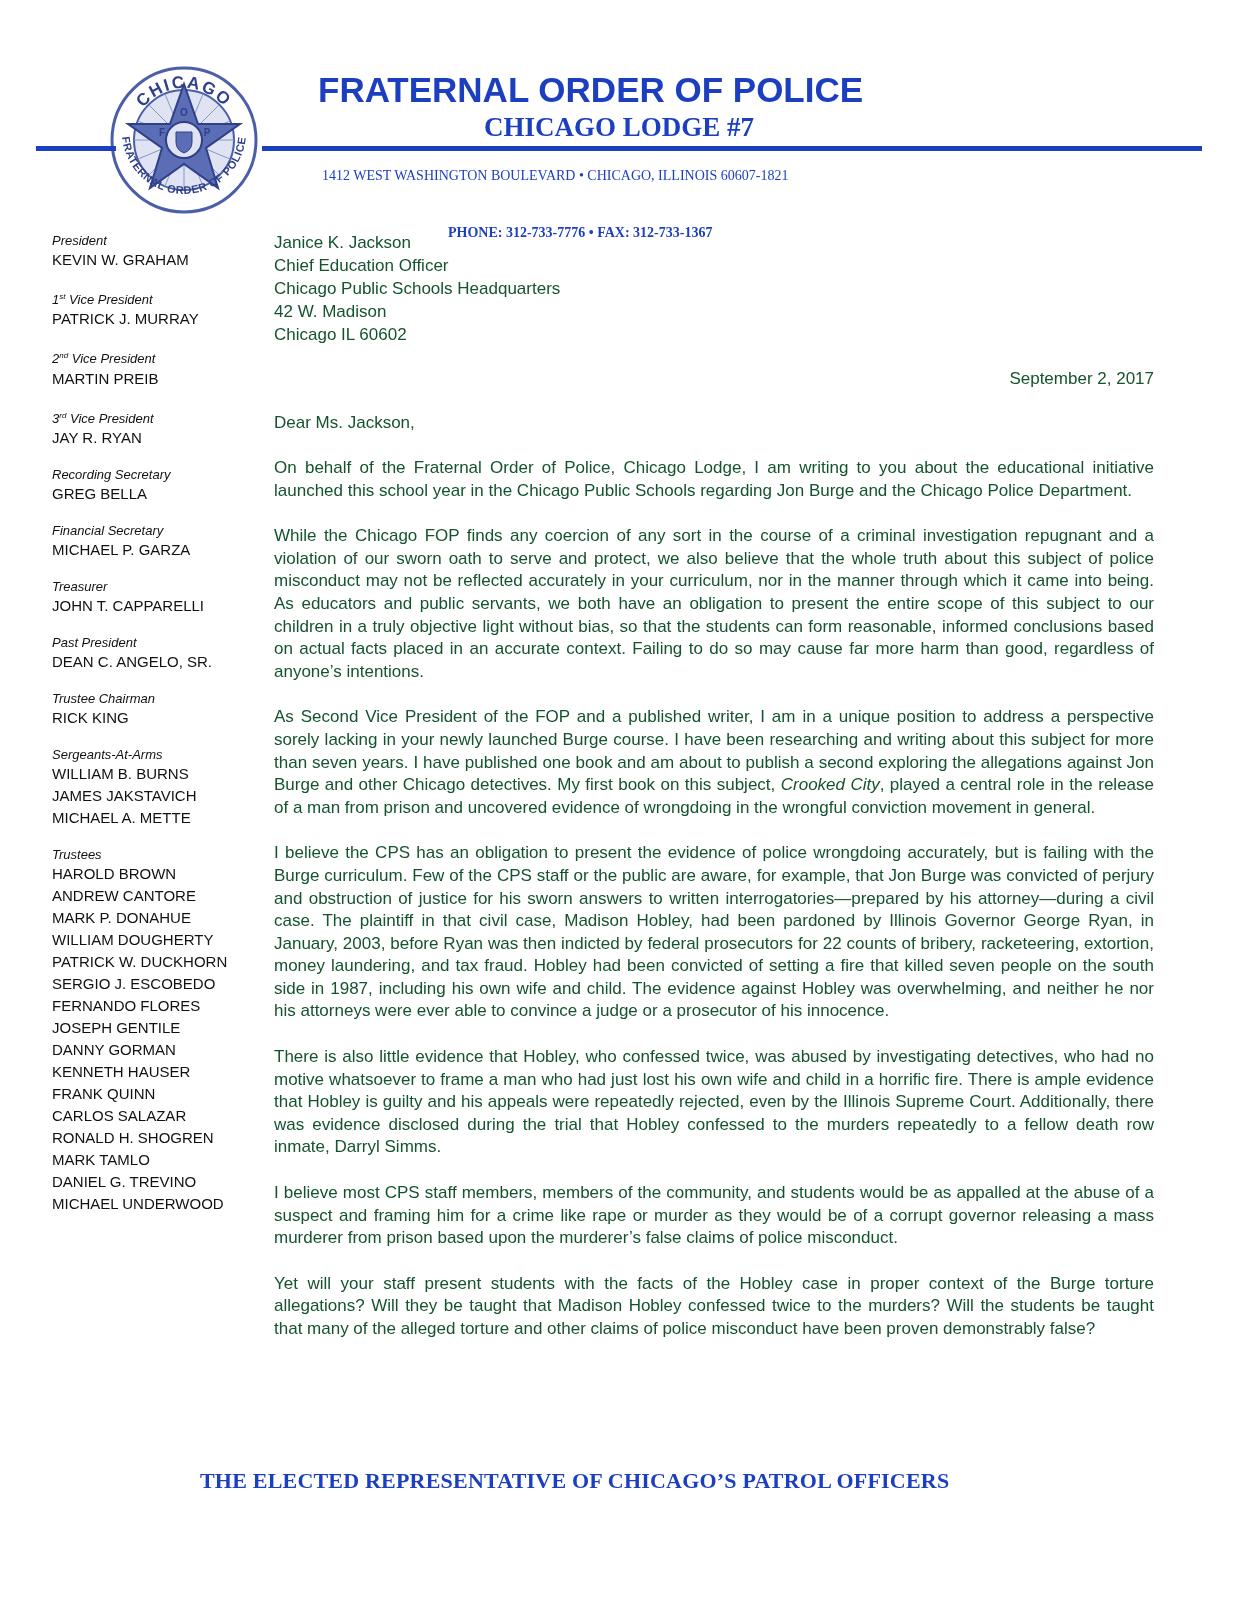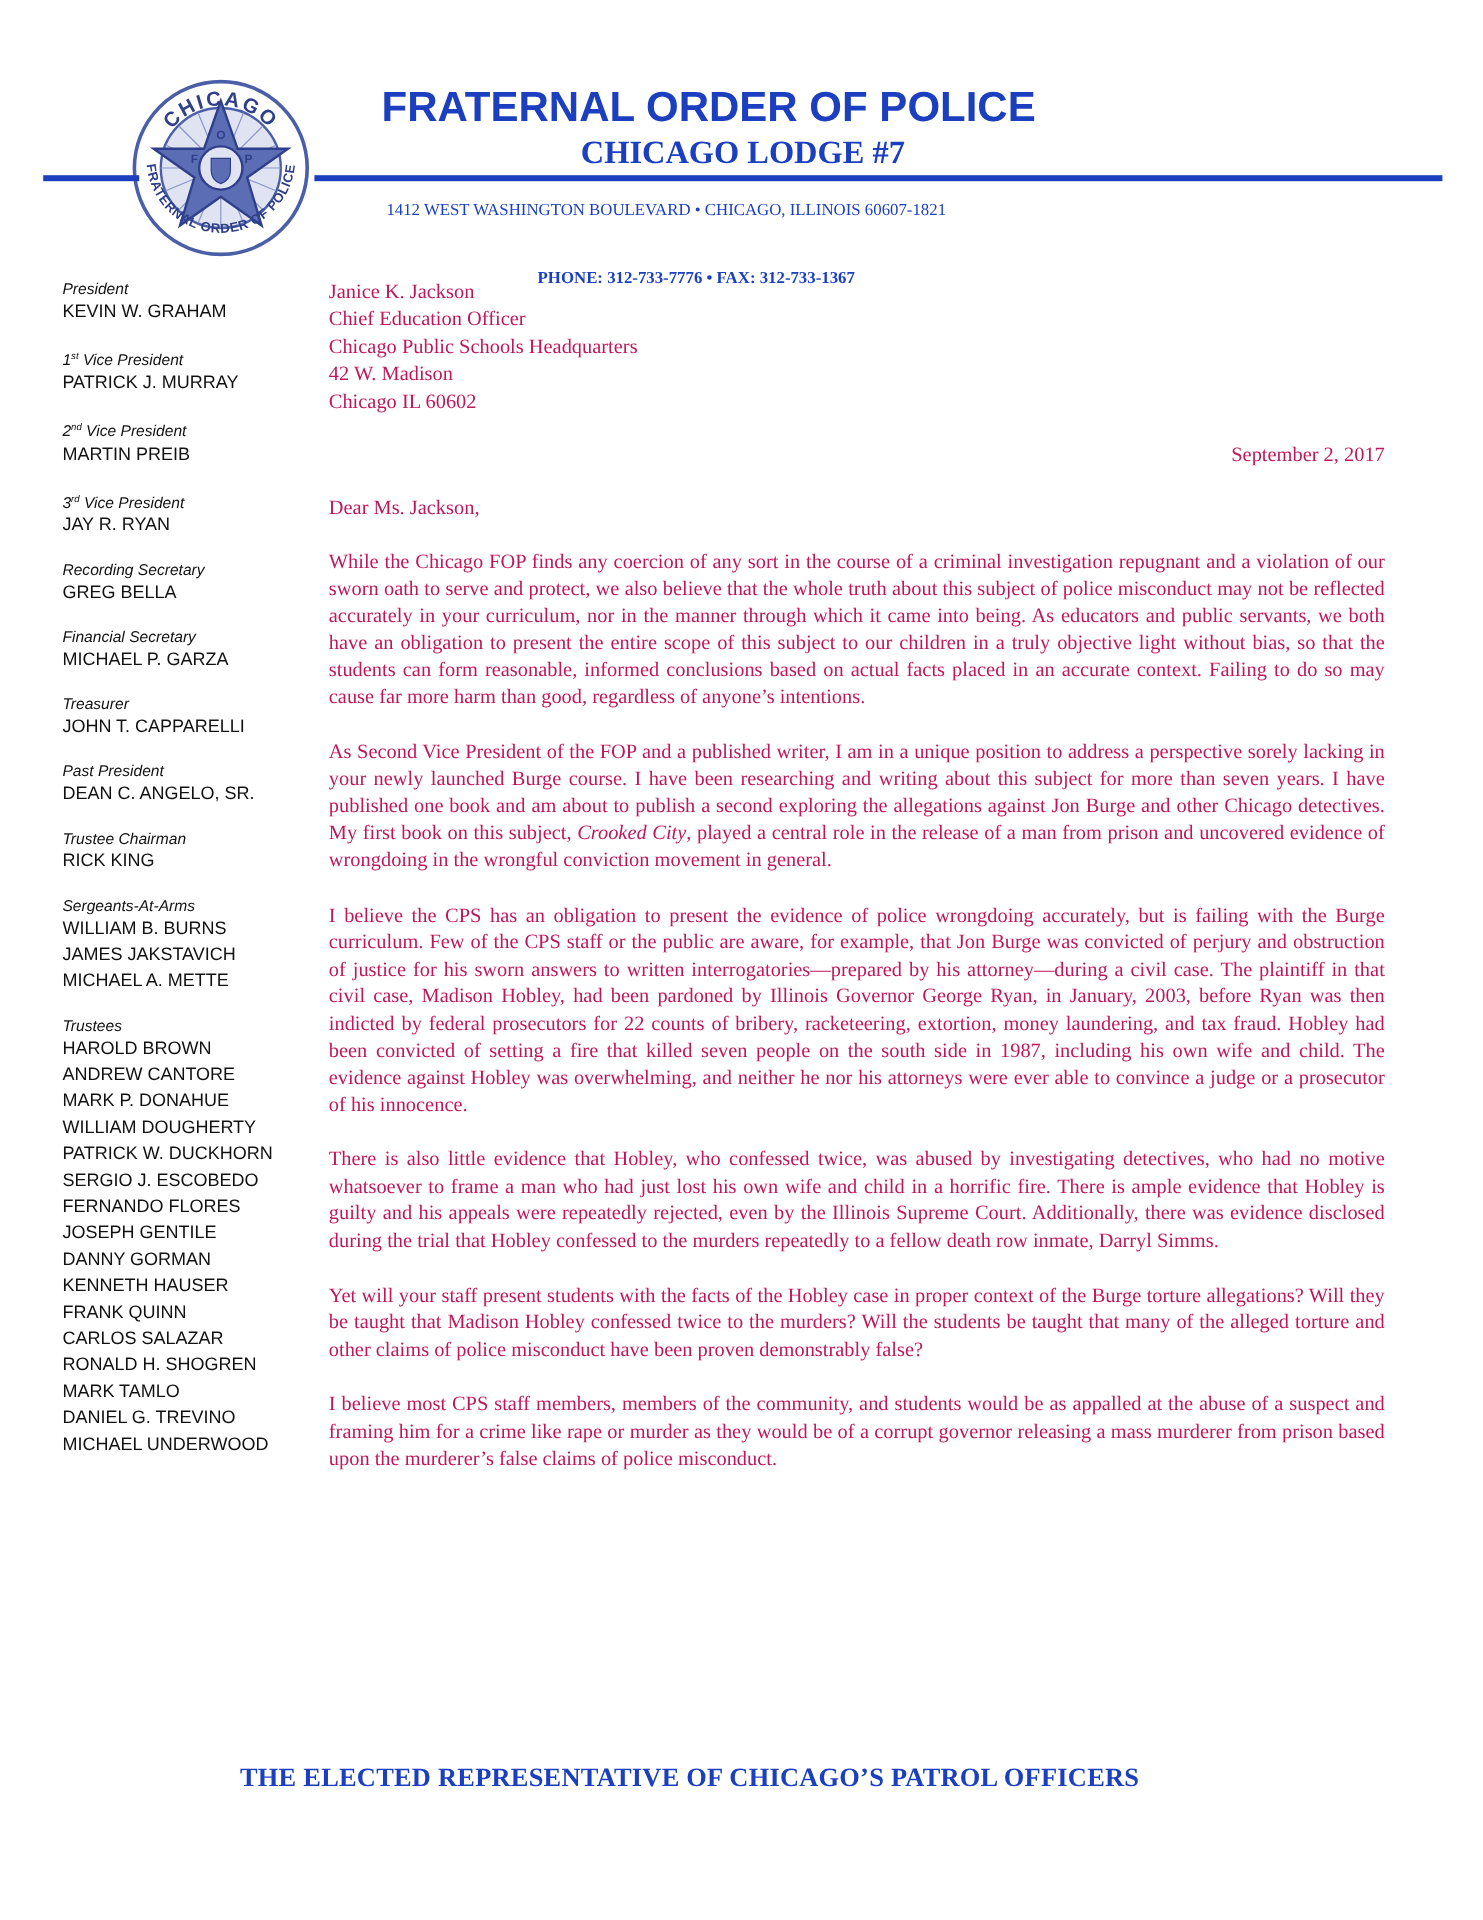--- a/index.html
+++ b/index.html
@@ -16,21 +16,21 @@
   .phone { position: absolute; left: 448px; top: 188px; font-family: "Liberation Serif", serif; font-weight: bold; font-size: 14px; color: #1b3fbf; white-space: nowrap; margin-top: 37px; }
 
   
   .sidebar { position: absolute; left: 52px; top: 233px; width: 210px; font-family: "Liberation Sans", sans-serif; color: #111; }
   .officer-group { margin-bottom: 18px; }
   .role { font-style: italic; font-size: 13px; line-height: 16px; }
   .role sup { font-size: 8px; }
   .name { font-size: 15px; line-height: 22px; }
 
   
-  .letter { position: absolute; left: 274px; top: 231px; width: 880px; font-family: Liberation Serif, serif; font-size: 17px; color: #be185d; }
+  .letter { position: absolute; left: 274px; top: 231px; width: 880px; font-family: Liberation Sans, sans-serif; font-size: 17px; color: #14532d; }
   .recipient div { line-height: 23px; }
   .date { text-align: right; margin-top: 21px; line-height: 23px; }
   .salutation { margin-top: 21px; line-height: 23px; }
   .para { margin-top: 23px; line-height: 22.6px; text-align: justify; }
   .para em { font-style: italic; }
 
   .footer { position: absolute; left: 200px; top: 1468px; font-family: Liberation Serif, serif; font-weight: bold; font-size: 22px; color: #1b3fbf; white-space: nowrap; letter-spacing: 0.2px; height: 22px; overflow: hidden; }
 </style>
 </head>
 <body>
@@ -136,22 +136,23 @@
   <div class="letter">
     <div class="recipient">
       <div>Janice K. Jackson</div>
       <div>Chief Education Officer</div>
       <div>Chicago Public Schools Headquarters</div>
       <div>42 W. Madison</div>
       <div>Chicago IL 60602</div>
     </div>
     <div class="date">September 2, 2017</div>
     <div class="salutation">Dear Ms. Jackson,</div>
+    <div class="para">On behalf of the Fraternal Order of Police, Chicago Lodge, I am writing to you about the educational initiative launched this school year in the Chicago Public Schools regarding Jon Burge and the Chicago Police Department.</div>
     <div class="para">While the Chicago FOP finds any coercion of any sort in the course of a criminal investigation repugnant and a violation of our sworn oath to serve and protect, we also believe that the whole truth about this subject of police misconduct may not be reflected accurately in your curriculum, nor in the manner through which it came into being. As educators and public servants, we both have an obligation to present the entire scope of this subject to our children in a truly objective light without bias, so that the students can form reasonable, informed conclusions based on actual facts placed in an accurate context. Failing to do so may cause far more harm than good, regardless of anyone’s intentions.</div>
     <div class="para"><span>As Second Vice President of the FOP and a published writer, I am in a unique position to address a perspective sorely lacking in your newly launched Burge course. I have been researching and writing about this subject for more than seven years. I have published one book and am about to publish a second exploring the allegations against Jon Burge and other Chicago detectives. My first book on this subject, </span><em>Crooked City</em><span>, played a central role in the release of a man from prison and uncovered evidence of wrongdoing in the wrongful conviction movement in general.</span></div>
     <div class="para">I believe the CPS has an obligation to present the evidence of police wrongdoing accurately, but is failing with the Burge curriculum. Few of the CPS staff or the public are aware, for example, that Jon Burge was convicted of perjury and obstruction of justice for his sworn answers to written interrogatories—prepared by his attorney—during a civil case. The plaintiff in that civil case, Madison Hobley, had been pardoned by Illinois Governor George Ryan, in January, 2003, before Ryan was then indicted by federal prosecutors for 22 counts of bribery, racketeering, extortion, money laundering, and tax fraud. Hobley had been convicted of setting a fire that killed seven people on the south side in 1987, including his own wife and child. The evidence against Hobley was overwhelming, and neither he nor his attorneys were ever able to convince a judge or a prosecutor of his innocence.</div>
     <div class="para">There is also little evidence that Hobley, who confessed twice, was abused by investigating detectives, who had no motive whatsoever to frame a man who had just lost his own wife and child in a horrific fire. There is ample evidence that Hobley is guilty and his appeals were repeatedly rejected, even by the Illinois Supreme Court. Additionally, there was evidence disclosed during the trial that Hobley confessed to the murders repeatedly to a fellow death row inmate, Darryl Simms.</div>
+    <div class="para">I believe most CPS staff members, members of the community, and students would be as appalled at the abuse of a suspect and framing him for a crime like rape or murder as they would be of a corrupt governor releasing a mass murderer from prison based upon the murderer’s false claims of police misconduct.</div>
     <div class="para">Yet will your staff present students with the facts of the Hobley case in proper context of the Burge torture allegations? Will they be taught that Madison Hobley confessed twice to the murders? Will the students be taught that many of the alleged torture and other claims of police misconduct have been proven demonstrably false?</div>
-    <div class="para">I believe most CPS staff members, members of the community, and students would be as appalled at the abuse of a suspect and framing him for a crime like rape or murder as they would be of a corrupt governor releasing a mass murderer from prison based upon the murderer’s false claims of police misconduct.</div>
   </div>
 
   <div class="footer">THE ELECTED REPRESENTATIVE OF CHICAGO’S PATROL OFFICERS</div>
 </div>
 
 </body></html>

